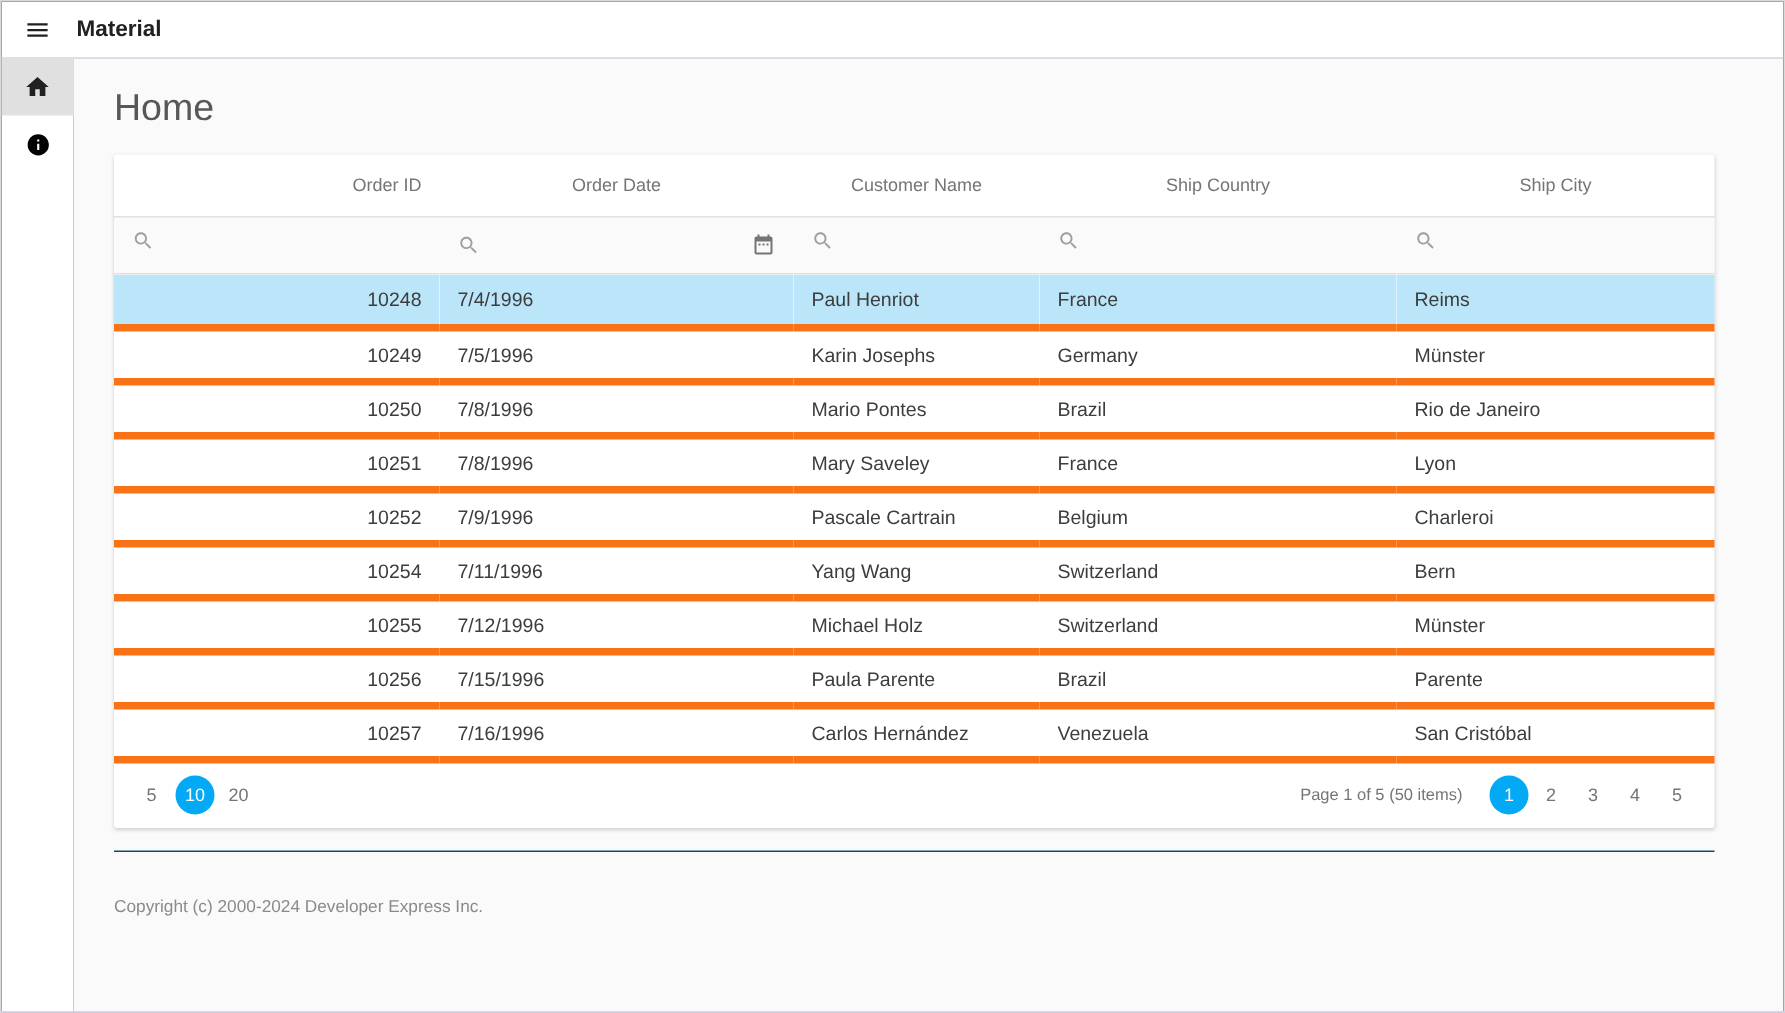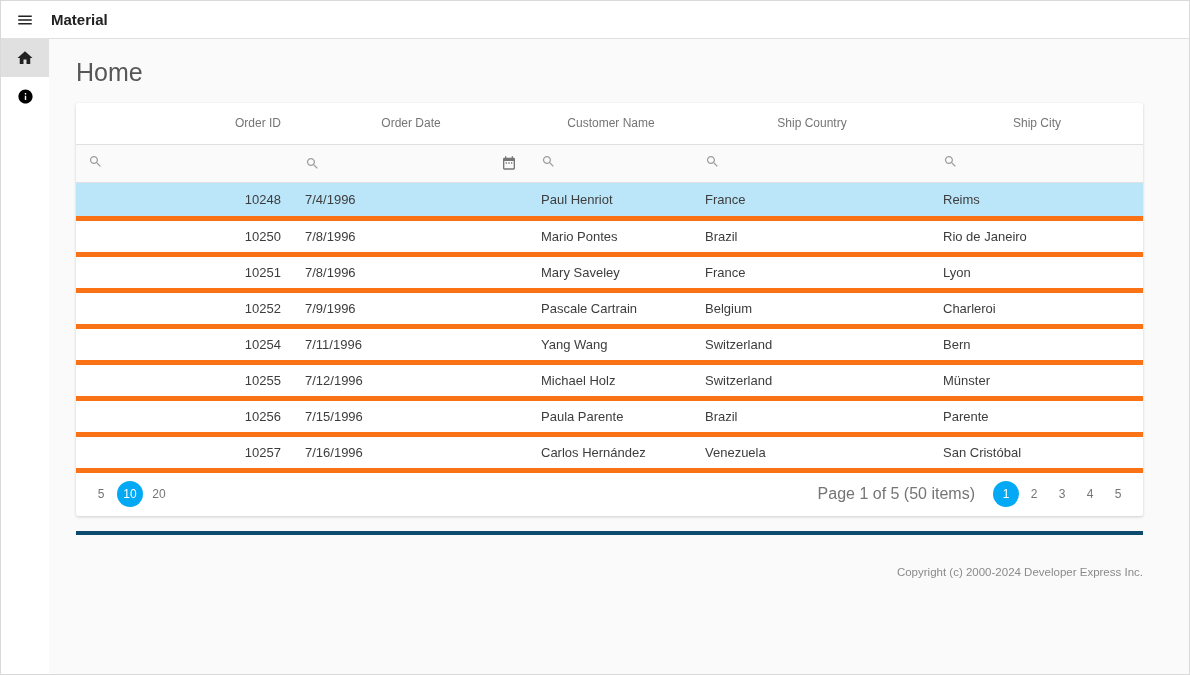--- a/index.html
+++ b/index.html
@@ -71,26 +71,25 @@
     padding: 0 12px;
   }
   .pager-left { display: flex; align-items: center; gap: 3px; }
   .pager-right { display: flex; align-items: center; gap: 2px; }
   .chip {
     min-width: 26px; height: 26px; border-radius: 13px; padding: 0 5px;
     display: inline-flex; align-items: center; justify-content: center;
     font-size: 12px; color: #757575; cursor: pointer; user-select: none;
   }
   .chip.active { background: var(--accent); color: #fff; }
-  .pager-info { font-size: 16px; color: #757575; margin-right: 16px; }
+  .pager-info { font-size: 11px; color: #757575; margin-right: 16px; }
   
   .footer {
-    margin-top: 15px; border-top: 4px solid #0c4a6e;
+    margin-top: 15px; border-top: 1px solid #0c4a6e;
     padding: 30px 0 0;
-    text-align: right;
   }
   .footer div { font-size: 11.5px; color: #8a8a8a; line-height: 14px; }
 </style>
 </head>
 <body>
 
 <div class="app">
 
   <header class="topbar">
     <button class="menu-btn">
@@ -191,20 +190,27 @@
           </thead>
           <tbody>
             <tr class="selected">
               <td class="right">10248</td>
               <td>7/4/1996</td>
               <td>Paul Henriot</td>
               <td>France</td>
               <td>Reims</td>
             </tr>
             <tr>
+              <td class="right">10249</td>
+              <td>7/5/1996</td>
+              <td>Karin Josephs</td>
+              <td>Germany</td>
+              <td>Münster</td>
+            </tr>
+            <tr>
               <td class="right">10250</td>
               <td>7/8/1996</td>
               <td>Mario Pontes</td>
               <td>Brazil</td>
               <td>Rio de Janeiro</td>
             </tr>
             <tr>
               <td class="right">10251</td>
               <td>7/8/1996</td>
               <td>Mary Saveley</td>

